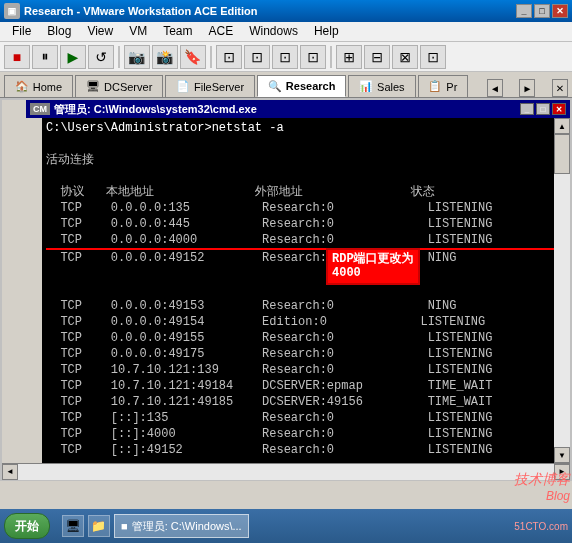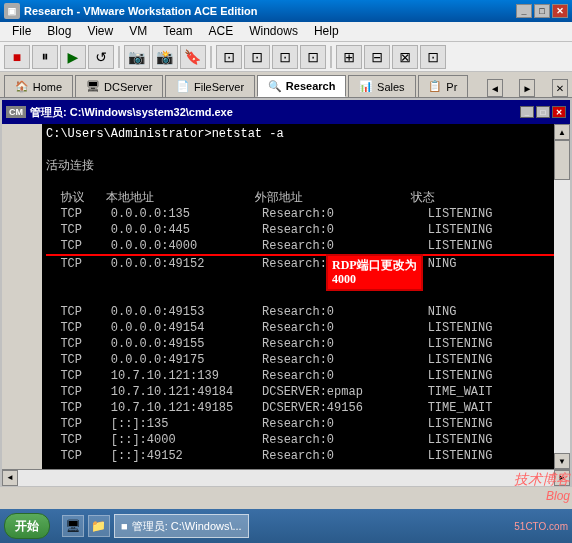--- a/index.html
+++ b/index.html
@@ -133,26 +133,27 @@
       display: flex;
       align-items: center;
       justify-content: center;
       cursor: pointer;
       font-size: 10px;
       margin-left: auto;
     }
     .cmd-title-bar {
       background: #000080;
       color: white;
-      height: 24px;
+      height: 18px;
       display: flex;
       align-items: center;
       padding: 0 4px;
       font-size: 11px;
       font-weight: bold;
+      margin-left: 24px;
     }
     .cmd-title-icon {
       font-size: 10px;
       margin-right: 4px;
       background: #808080;
       padding: 1px 3px;
       font-size: 9px;
     }
     .cmd-title-text { flex: 1; }
     .cmd-title-buttons {
@@ -426,24 +427,24 @@
     <div class="terminal-content">
       <div class="terminal-line header-line">C:\Users\Administrator&gt;netstat -a</div>
       <div class="terminal-line">&nbsp;</div>
       <div class="terminal-line">活动连接</div>
       <div class="terminal-line">&nbsp;</div>
       <div class="terminal-line">  协议   本地地址              外部地址               状态</div>
       <div class="terminal-line">  TCP    0.0.0.0:135          Research:0             LISTENING</div>
       <div class="terminal-line">  TCP    0.0.0.0:445          Research:0             LISTENING</div>
       <div class="terminal-line" style="border-bottom:2px solid red;">  TCP    0.0.0.0:4000         Research:0             LISTENING</div>
       <div class="terminal-line" style="position:relative;">  TCP    0.0.0.0:49152        Research:0             <span style="color:#c0c0c0;">NING</span>
-        <span class="annotation-box" style="position:absolute;left:280px;top:-2px;background:#ff0000;color:white;font-size:12px;padding:2px 4px;font-weight:bold;font-family:Liberation Serif, serif;z-index:10;">RDP端口更改为<br>4000</span>
+        <span class="annotation-box" style="position:absolute;left:280px;top:-2px;background:#ff0000;color:white;font-size:12px;padding:2px 4px;font-weight:bold;font-family:Liberation Mono, monospace;z-index:10;">RDP端口更改为<br>4000</span>
       </div>
       <div class="terminal-line">  TCP    0.0.0.0:49153        Research:0             NING</div>
-      <div class="terminal-line">  TCP    0.0.0.0:49154        Research:0             LISTENING</div>
+      <div class="terminal-line">  TCP    0.0.0.0:49154        Edition:0             LISTENING</div>
       <div class="terminal-line">  TCP    0.0.0.0:49155        Research:0             LISTENING</div>
       <div class="terminal-line">  TCP    0.0.0.0:49175        Research:0             LISTENING</div>
       <div class="terminal-line">  TCP    10.7.10.121:139      Research:0             LISTENING</div>
       <div class="terminal-line">  TCP    10.7.10.121:49184    DCSERVER:epmap         TIME_WAIT</div>
       <div class="terminal-line">  TCP    10.7.10.121:49185    DCSERVER:49156         TIME_WAIT</div>
       <div class="terminal-line">  TCP    [::]:135             Research:0             LISTENING</div>
       <div class="terminal-line">  TCP    [::]:4000            Research:0             LISTENING</div>
       <div class="terminal-line">  TCP    [::]:49152           Research:0             LISTENING</div>
 
     </div>

